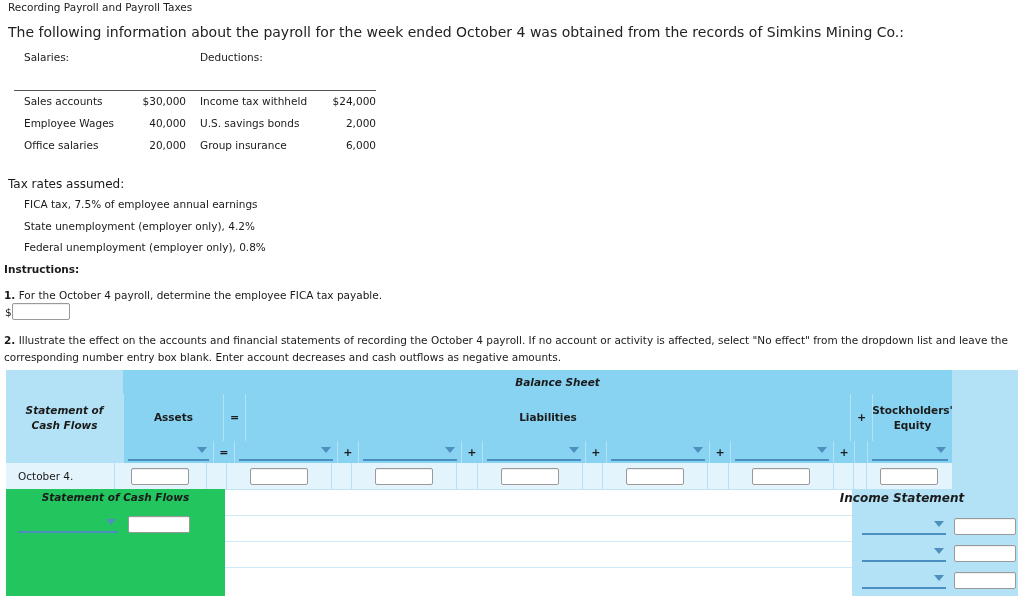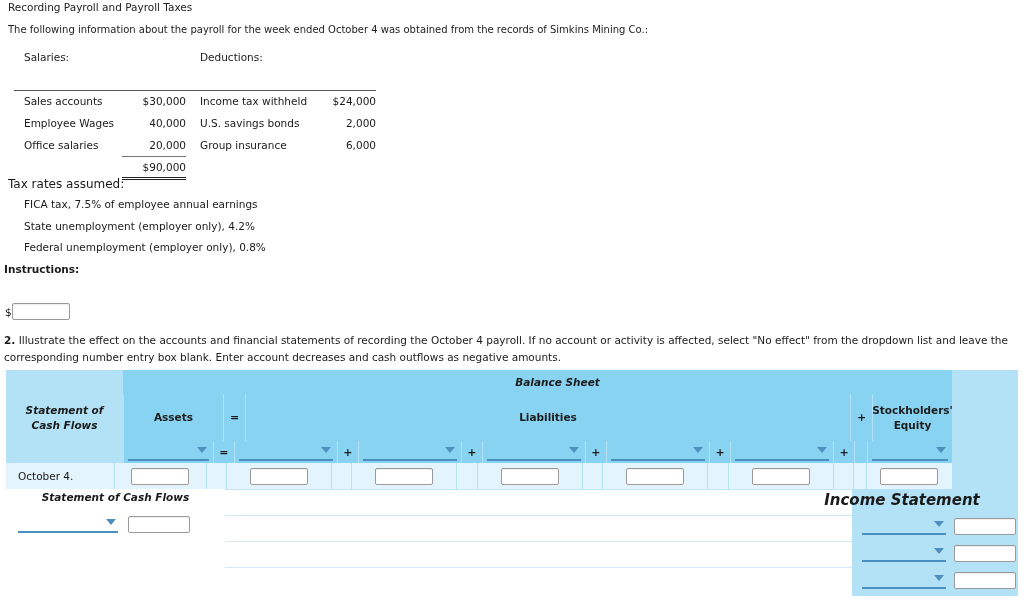--- a/index.html
+++ b/index.html
@@ -12,21 +12,21 @@
     overflow: hidden;
   }
   .page { position: relative; width: 1024px; height: 602px; }
 
   .title {
     position: absolute; left: 8px; top: 1px;
     font-size: 10.5px; color: #222;
   }
   .intro {
     position: absolute; left: 8px; top: 24px;
-    font-size: 10px; color: #222;
+    font-size: 14px; color: #222;
   }
 
   
   .sal-wrap { position: absolute; left: 14px; top: 46px; }
   table.sal { border-collapse: collapse; }
   table.sal td, table.sal th {
     font-size: 10.5px; padding: 0; text-align: left;
     height: 22px; vertical-align: middle; font-weight: normal;
   }
   th.sal-h { font-weight: bold; font-size: 10.5px; padding-bottom: 3px; }
@@ -149,21 +149,21 @@
   }
   .data-row .dlabel {
     justify-content: flex-start; padding-left: 12px;
     font-size: 10.5px; color: #1a1a1a;
   }
 
   
   .scf-block {
     position: absolute; left: 0px; top: 119px;
     width: 225px; height: 107px;
-    background: #ffffff;
+    background: #22c55e;
   }
   .scf-title {
     position: absolute; left: 0; top: 2px; width: 219px;
     text-align: center; font-size: 10.5px;
     font-weight: bold; font-style: italic;
   }
   .scf-line {
     position: absolute; left: 12px; top: 24px;
     width: 200px; height: 22px;
     display: flex; align-items: center; gap: 10px;
@@ -179,21 +179,21 @@
   .wrow { height: 26px; border-bottom: 1px solid #cfeafa; background:#fff; }
   .wrow:last-child { border-bottom: none; }
 
   .is-block {
     position: absolute; left: 846px; top: 119px;
     width: 100px; height: 107px;
     background: #b3e2f7;
   }
   .is-title {
     position: absolute; left: -50px; top: 2px; width: 200px;
-    text-align: center; font-size: 15px;
+    text-align: center; font-size: 12px;
     font-weight: bold; font-style: italic;
   }
   .is-line {
     position: absolute; left: 10px;
     width: 162px; height: 26px;
     display: flex; align-items: center; gap: 8px;
   }
   .is-line .ddown { width: 84px; }
   .isl0 { top: 24px; } .isl1 { top: 51px; } .isl2 { top: 78px; }
 </style>
@@ -228,37 +228,35 @@
         <td class="c-amt1">40,000</td>
         <td class="c-lbl2">U.S. savings bonds</td>
         <td class="c-amt2">2,000</td>
       </tr>
       <tr>
         <td class="c-lbl1">Office salaries</td>
         <td class="c-amt1 sub-rule-holder">20,000</td>
         <td class="c-lbl2">Group insurance</td>
         <td class="c-amt2">6,000</td>
       </tr>
-      <tr>
-        <td class="c-lbl1"></td>
-        <td class="c-amt1 sub-rule tot-rule-b" style="border-bottom:3px double #222;">$90,000</td>
-        <td class="c-lbl2"></td>
-        <td class="c-amt2"></td>
-      </tr>
     </tbody>
       </table>
   </div>
 
   <div class="taxhead">Tax rates assumed:</div>
   <div class="taxrate tr0">FICA tax, 7.5% of employee annual earnings</div>
   <div class="taxrate tr1">State unemployment (employer only), 4.2%</div>
   <div class="taxrate tr2">Federal unemployment (employer only), 0.8%</div>
 
   <div class="instr-head">Instructions:</div>
 
+  <div class="q1">
+    <b>1.</b>
+    <span>For the October 4 payroll, determine the employee FICA tax payable.</span>
+  </div>
   <div class="q1-ans">
     <span>$</span>
     <input class="tbox" type="text" value="" style="">
   </div>
 
   <div class="q2">
     <b>2.</b>
     <span>Illustrate the effect on the accounts and financial statements of recording the October 4 payroll. If no account or activity is affected, select "No effect" from the dropdown list and leave the corresponding number entry box blank. Enter account decreases and cash outflows as negative amounts.</span>
   </div>
 

